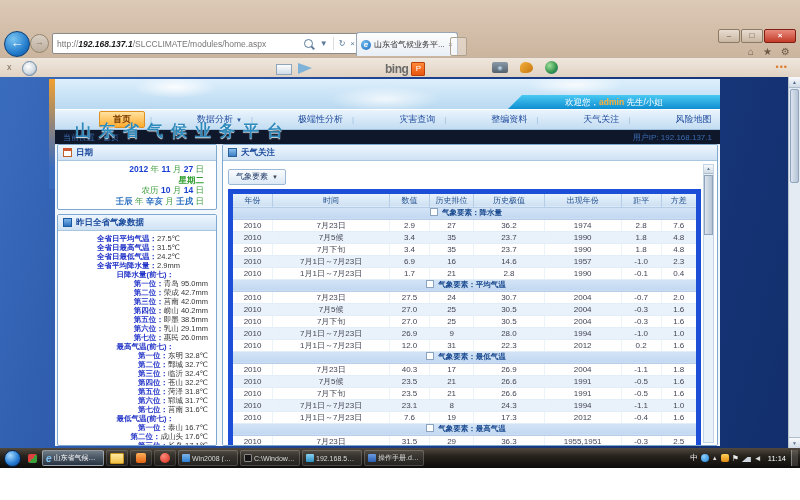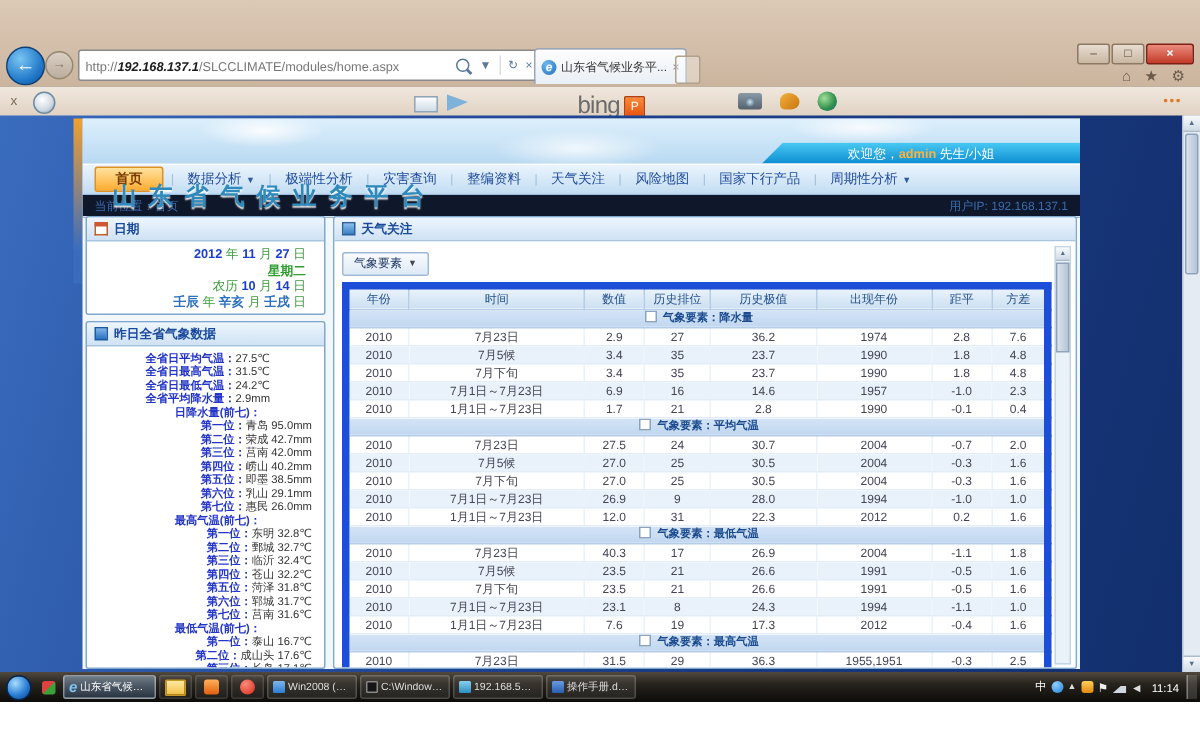--- a/index.html
+++ b/index.html
@@ -39,21 +39,21 @@
   .newtab{position:absolute;left:450px;top:7px;width:15px;height:17px;background:rgba(255,255,255,.35);
     border:1px solid #b0a18c;border-radius:2px;}
   .toolbar{position:absolute;top:57px;left:0;right:0;height:20px;
     background:linear-gradient(#efe7dd,#e0d2c2);border-top:1px solid #c3b3a0;border-bottom:1px solid #a3937e;}
   .tb-x{position:absolute;left:7px;top:4px;font-size:9px;color:#7a6a58;}
   .tb-logo{position:absolute;left:22px;top:3px;width:13px;height:13px;border-radius:50%;
     background:radial-gradient(circle at 40% 35%,#fff,#cfd8e0 60%,#7a94ad);border:1px solid #6d8aa5;}
   .tb-env{position:absolute;left:276px;top:6px;width:14px;height:9px;background:linear-gradient(#fdfdfd,#cfdce8);border:1px solid #8fa6ba;}
   .tb-plane{position:absolute;left:298px;top:5px;width:0;height:0;border-left:14px solid #7fb2d8;border-top:5px solid transparent;border-bottom:6px solid transparent;}
   .tb-bing{position:absolute;left:385px;top:4px;display:flex;align-items:center;gap:3px;}
-  .bing-word{font-size:16px;font-weight:normal;color:#6b6b6b;letter-spacing:-0.5px;}
+  .bing-word{font-size:12px;font-weight:bold;color:#6b6b6b;letter-spacing:-0.5px;}
   .bing-box{width:12px;height:12px;background:linear-gradient(#ff8a3a,#e85510);border:1px solid #b8400a;
     color:#fff;font-size:8px;line-height:12px;text-align:center;border-radius:1px;}
   .tb-cam{position:absolute;left:492px;top:4px;width:16px;height:11px;background:linear-gradient(#8a9aa8,#55626e);border-radius:2px;}
   .tb-cam::after{content:"";position:absolute;left:5px;top:2.5px;width:6px;height:6px;border-radius:50%;background:radial-gradient(#cfe4f2,#3a5568);}
   .tb-bird{position:absolute;left:520px;top:4px;width:13px;height:11px;border-radius:50% 60% 50% 30%;background:linear-gradient(135deg,#f2b03a,#c87510);}
   .tb-globe{position:absolute;left:545px;top:3px;width:13px;height:13px;border-radius:50%;
     background:radial-gradient(circle at 35% 35%,#9fe09a,#2f8f4a 60%,#1a6a9a);}
   .tb-dots{position:absolute;right:12px;top:4px;color:#e07a2a;font-size:9px;letter-spacing:1px;}
 
   
@@ -73,21 +73,21 @@
     linear-gradient(180deg,#ddeffc,#b9d9f1);}
   .site-title{position:absolute;left:20px;top:5px;font-size:16px;font-weight:bold;color:#2e8abc;
     letter-spacing:8px;text-shadow:0 1px 1px rgba(255,255,255,.9);margin-top:37px;}
   .ribbon{position:absolute;right:0;bottom:0;width:212px;height:14px;
     background:linear-gradient(180deg,#49c9f2,#0e8ed2);clip-path:polygon(14px 0,100% 0,100% 100%,0 100%);
     color:#fff;font-size:8.5px;line-height:14px;text-align:center;}
   .ribbon .usr{color:#ffb13a;font-weight:bold;}
   .mainnav{height:19px;background:linear-gradient(180deg,#eaf4fd,#c3ddf2);
     border-top:1px solid #fff;border-bottom:1px solid #9ec0de;display:flex;align-items:center;
     padding-left:8px;font-size:9px;color:#1f4b9e;white-space:nowrap;}
-  .nav-item{padding:0 9px;cursor:pointer;}
+  .nav-item{padding:0 9px;cursor:pointer;margin-left:36px;}
   .nav-item.active{background:linear-gradient(#ffe2a0,#ffab2e);border:1px solid #e09020;border-radius:2px;
     color:#7a3c00;font-weight:bold;padding:1px 13px;margin-right:5px;}
   .nav-sep{color:#9bbdda;font-size:8px;}
   .nav-arrow{font-size:6px;margin-left:3px;color:#2a5aa0;}
   .crumb{height:14px;background:#0f172a;border-bottom:1px solid #d0e0ef;display:flex;align-items:center;
     font-size:8px;color:#3a6cb0;padding:0 8px;}
   .crumb-left{flex:1;}
   .crumb-time{margin-right:16px;}
 
   .body{position:absolute;top:65px;left:2px;right:2px;bottom:0;display:flex;}

